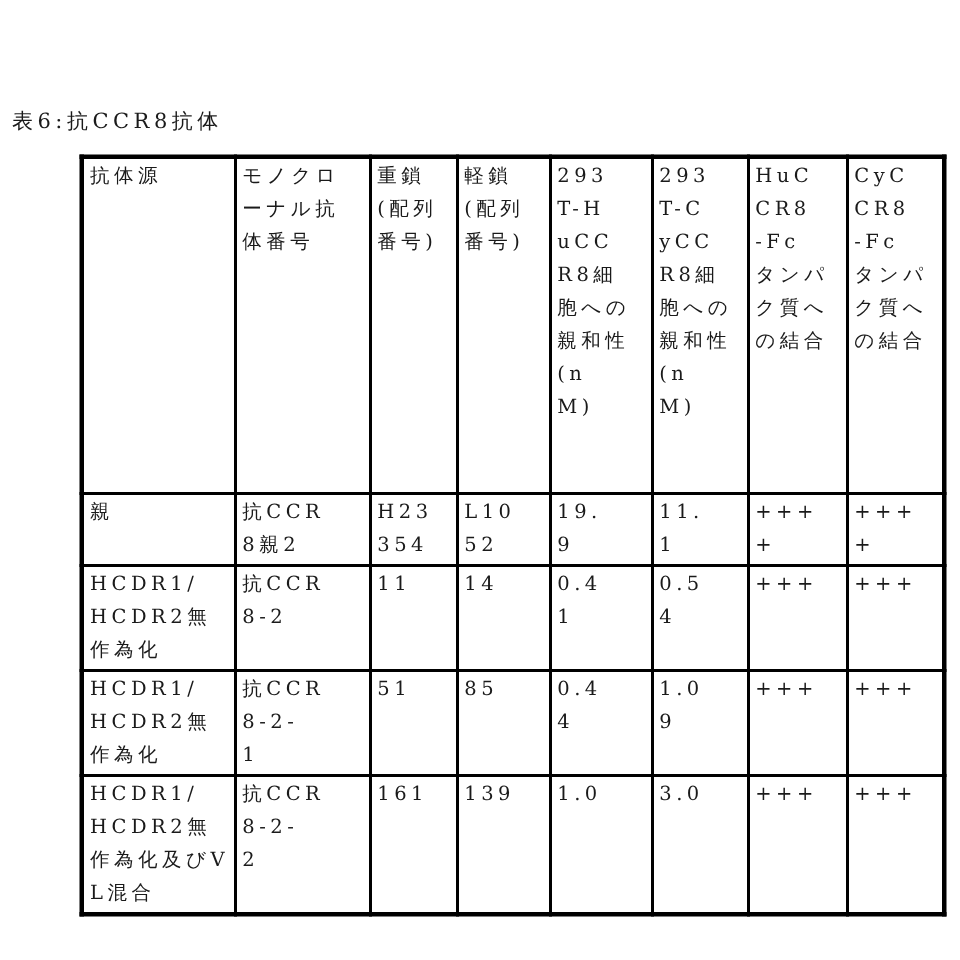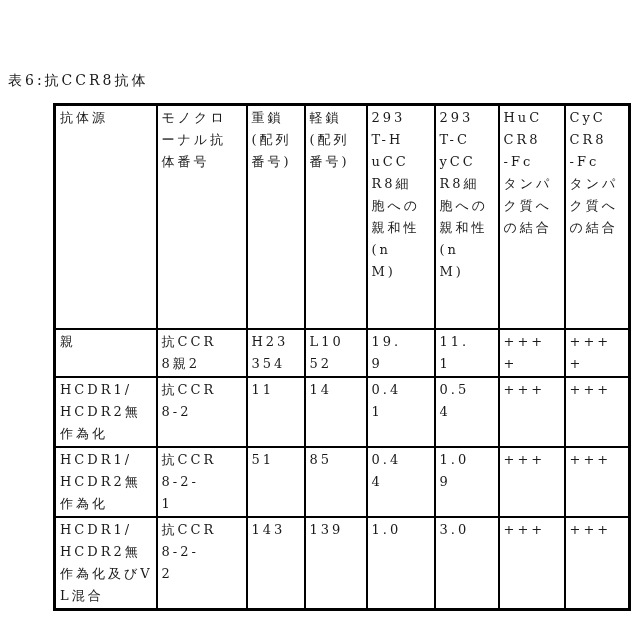--- a/index.html
+++ b/index.html
@@ -167,21 +167,21 @@
         <td>+++</td>
       </tr>
       <tr>
         <td>HCDR1/
 HCDR2無
 作為化及びV
 L混合</td>
         <td>抗CCR
 8-2-
 2</td>
-        <td>143</td>
+        <td>161</td>
         <td>139</td>
         <td>1.0</td>
         <td>3.0</td>
         <td>+++</td>
         <td>+++</td>
       </tr>
     </tbody>
   </table>
 
 </div>

